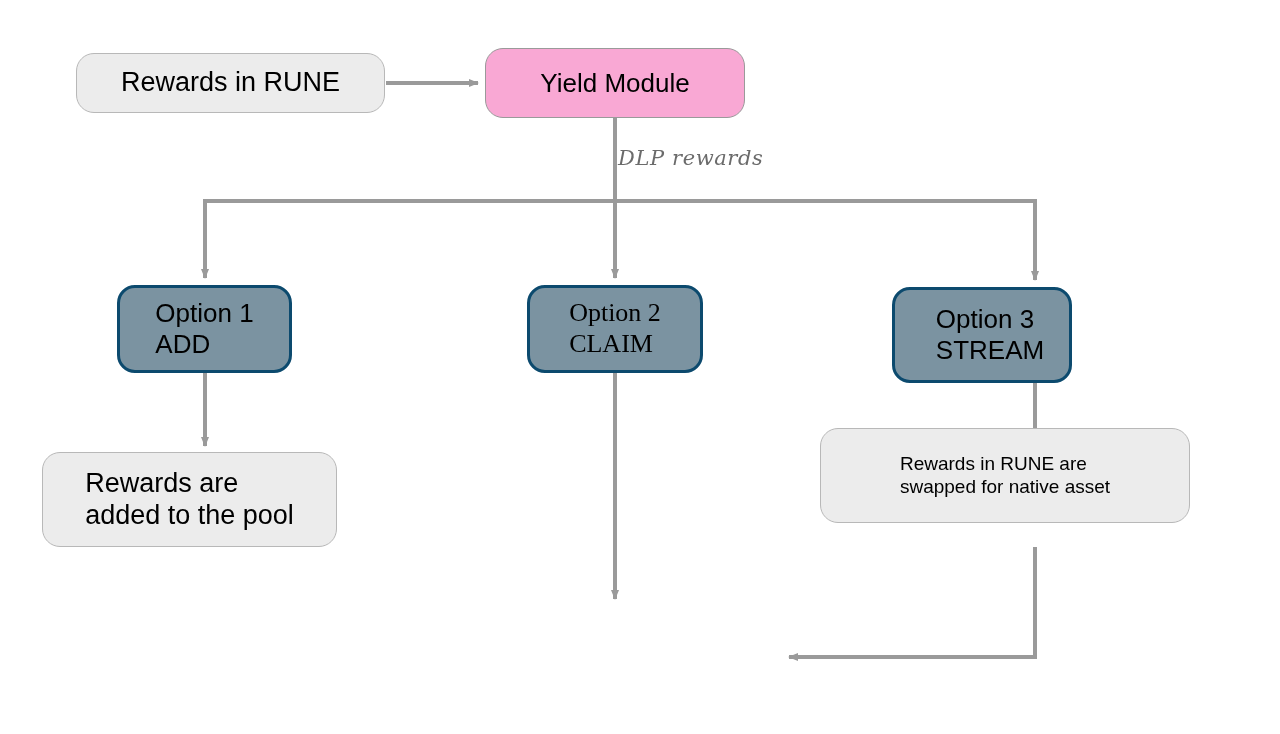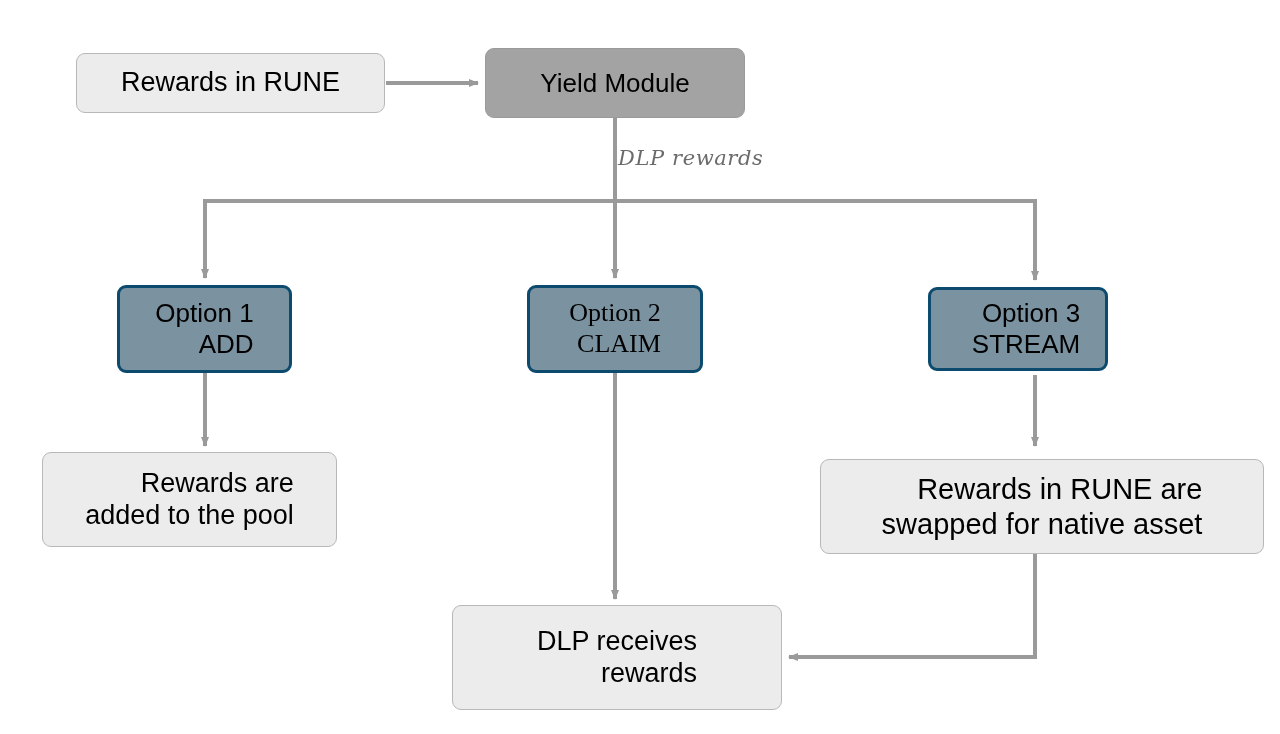--- a/index.html
+++ b/index.html
@@ -23,33 +23,33 @@
     top: 0;
     width: 1280px;
     height: 734px;
   }
   .node {
     position: absolute;
     box-sizing: border-box;
     display: flex;
     align-items: center;
     justify-content: center;
-    text-align: right;
-    border-radius: 9px;
+    text-align: left;
+    border-radius: 18px;
     color: #000000;
     line-height: 1.18;
     white-space: pre-line;
     z-index: 2;
   }
   .node-plain {
     background: #ececec;
     border: 1px solid #b8b8b8;
   }
   .node-dark {
-    background: #a3a3a3;
+    background: #f9a8d4;
     border: 1px solid #9a9a9a;
   }
   .node-blue {
     background: #7b93a1;
     border: 3px solid #0c4a6e;
   }
   .edge-label {
     position: absolute;
     color: #6b6b6b;
     font-family: "DejaVu Serif", serif;
@@ -126,33 +126,29 @@
   <div class="node node-blue" style="left:117px; top:285px; width:175px; height:88px; font-size:26px;">
     <span>Option 1
 ADD</span>
   </div>
 
   <div class="node node-blue" style="left:527px; top:285px; width:176px; height:88px; font-size:26px;font-family:Liberation Serif, serif;">
     <span>Option 2
 CLAIM</span>
   </div>
 
-  <div class="node node-blue" style="left:928px; top:287px; width:180px; height:84px; font-size:26px;padding-left:16px;">
+  <div class="node node-blue" style="left:892px; top:287px; width:180px; height:96px; font-size:26px;padding-left:16px;">
     <span>Option 3
 STREAM</span>
   </div>
 
   <div class="node node-plain" style="left:42px; top:452px; width:295px; height:95px; font-size:27px;">
     <span>Rewards are
 added to the pool</span>
   </div>
 
-  <div class="node node-plain" style="left:820px; top:459px; width:444px; height:95px; font-size:29px;">
+  <div class="node node-plain" style="left:820px; top:428px; width:370px; height:95px; font-size:19px;">
     <span>Rewards in RUNE are
 swapped for native asset</span>
   </div>
 
-  <div class="node node-plain" style="left:452px; top:605px; width:330px; height:105px; font-size:27px;">
-    <span>DLP receives
-rewards</span>
-  </div>
 
 </div>
 
 </body></html>

